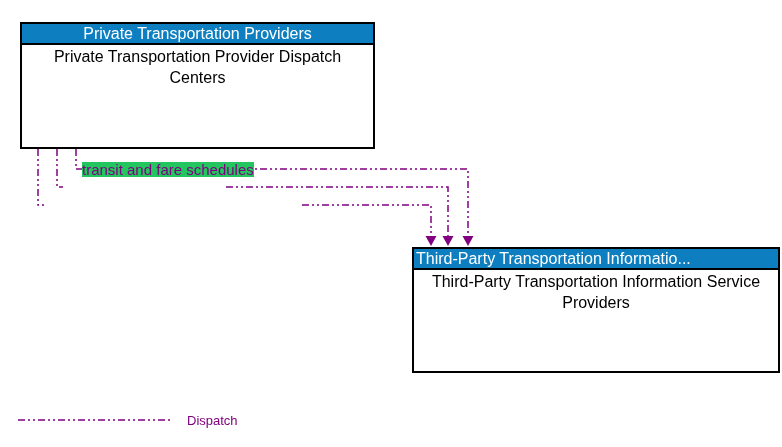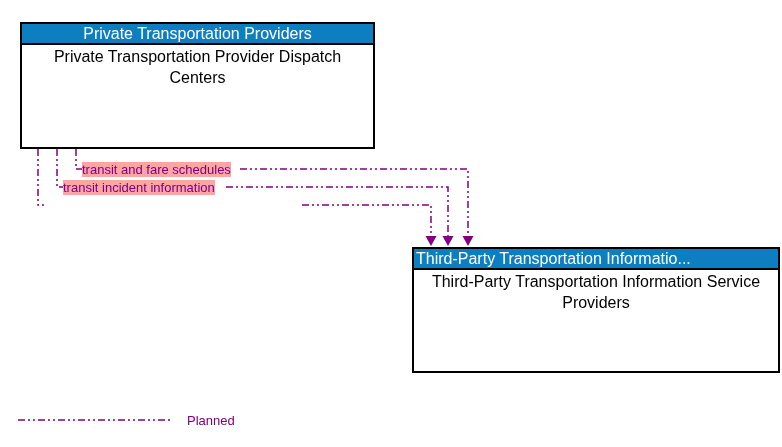--- a/index.html
+++ b/index.html
@@ -62,24 +62,24 @@
     text-align: center;
     padding-top: 1px;
   }
   #entity-1 { left: 20px; top: 22px; width: 355px; height: 127px; }
   #entity-1 .entity-name { display: block; max-width: 300px; margin: 0 auto; }
   #entity-2 { left: 412px; top: 247px; width: 368px; height: 126px; }
   #entity-2 .entity-name { display: block; max-width: 330px; margin: 0 auto; }
   .flow-label {
     position: absolute;
     color: var(--flow);
-    font-size: 13px;
+    font-size: 15px;
     line-height: 15px;
     white-space: nowrap;
-    background: #fca5a5;
+    background: #22c55e;
   }
   #flow-label-1 { left: 82px; top: 162px; }
   #flow-label-2 { left: 63px; top: 180px; }
   #flow-label-3 { left: 44px; top: 198px; }
   .legend-label {
     position: absolute;
     left: 187px; top: 413px;
     color: var(--flow);
     font-size: 13px;
     line-height: 15px;
@@ -115,17 +115,16 @@
   </div>
 
   <div class="entity" id="entity-2">
     <div class="entity-header truncated">Third-Party Transportation Informatio...</div>
     <div class="entity-body">
       <span class="entity-name">Third-Party Transportation Information Service Providers</span>
     </div>
   </div>
 
   <span class="flow-label" id="flow-label-1">transit and fare schedules</span>
-  <span class="flow-label" id="flow-label-2">transit incident information</span>
 
-  <span class="legend-label">Planned</span>
+  <span class="legend-label">Dispatch</span>
 
 </div>
 
 </body></html>

